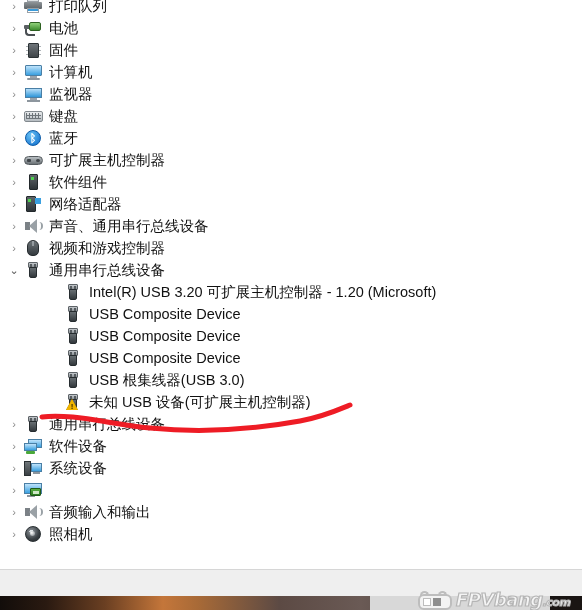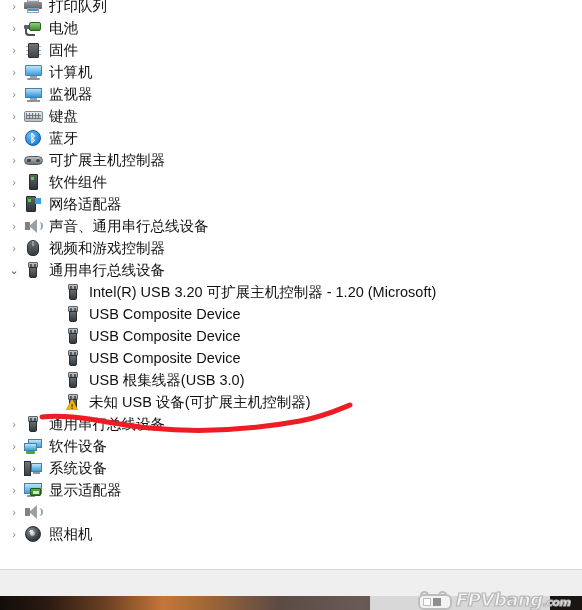--- a/index.html
+++ b/index.html
@@ -452,31 +452,31 @@
       <span class="chev">›</span>
       <span class="ico">
         <span class="dsp">
           <span class="scr"></span>
           <span class="bs"></span>
           <span class="card">
             <span class="g"></span>
           </span>
         </span>
       </span>
-      <span class="lbl">显示适配器</span>
     </div>
     <div class="row lvl1">
       <span class="chev">›</span>
       <span class="ico">
         <span class="spk">
           <span class="c"></span>
           <span class="cone"></span>
           <span class="w1"></span>
         </span>
       </span>
+      <span class="lbl">音频输入和输出</span>
     </div>
     <div class="row lvl1">
       <span class="chev">›</span>
       <span class="ico">
         <span class="cam">
           <span class="dot"></span>
         </span>
       </span>
       <span class="lbl">照相机</span>
     </div>

